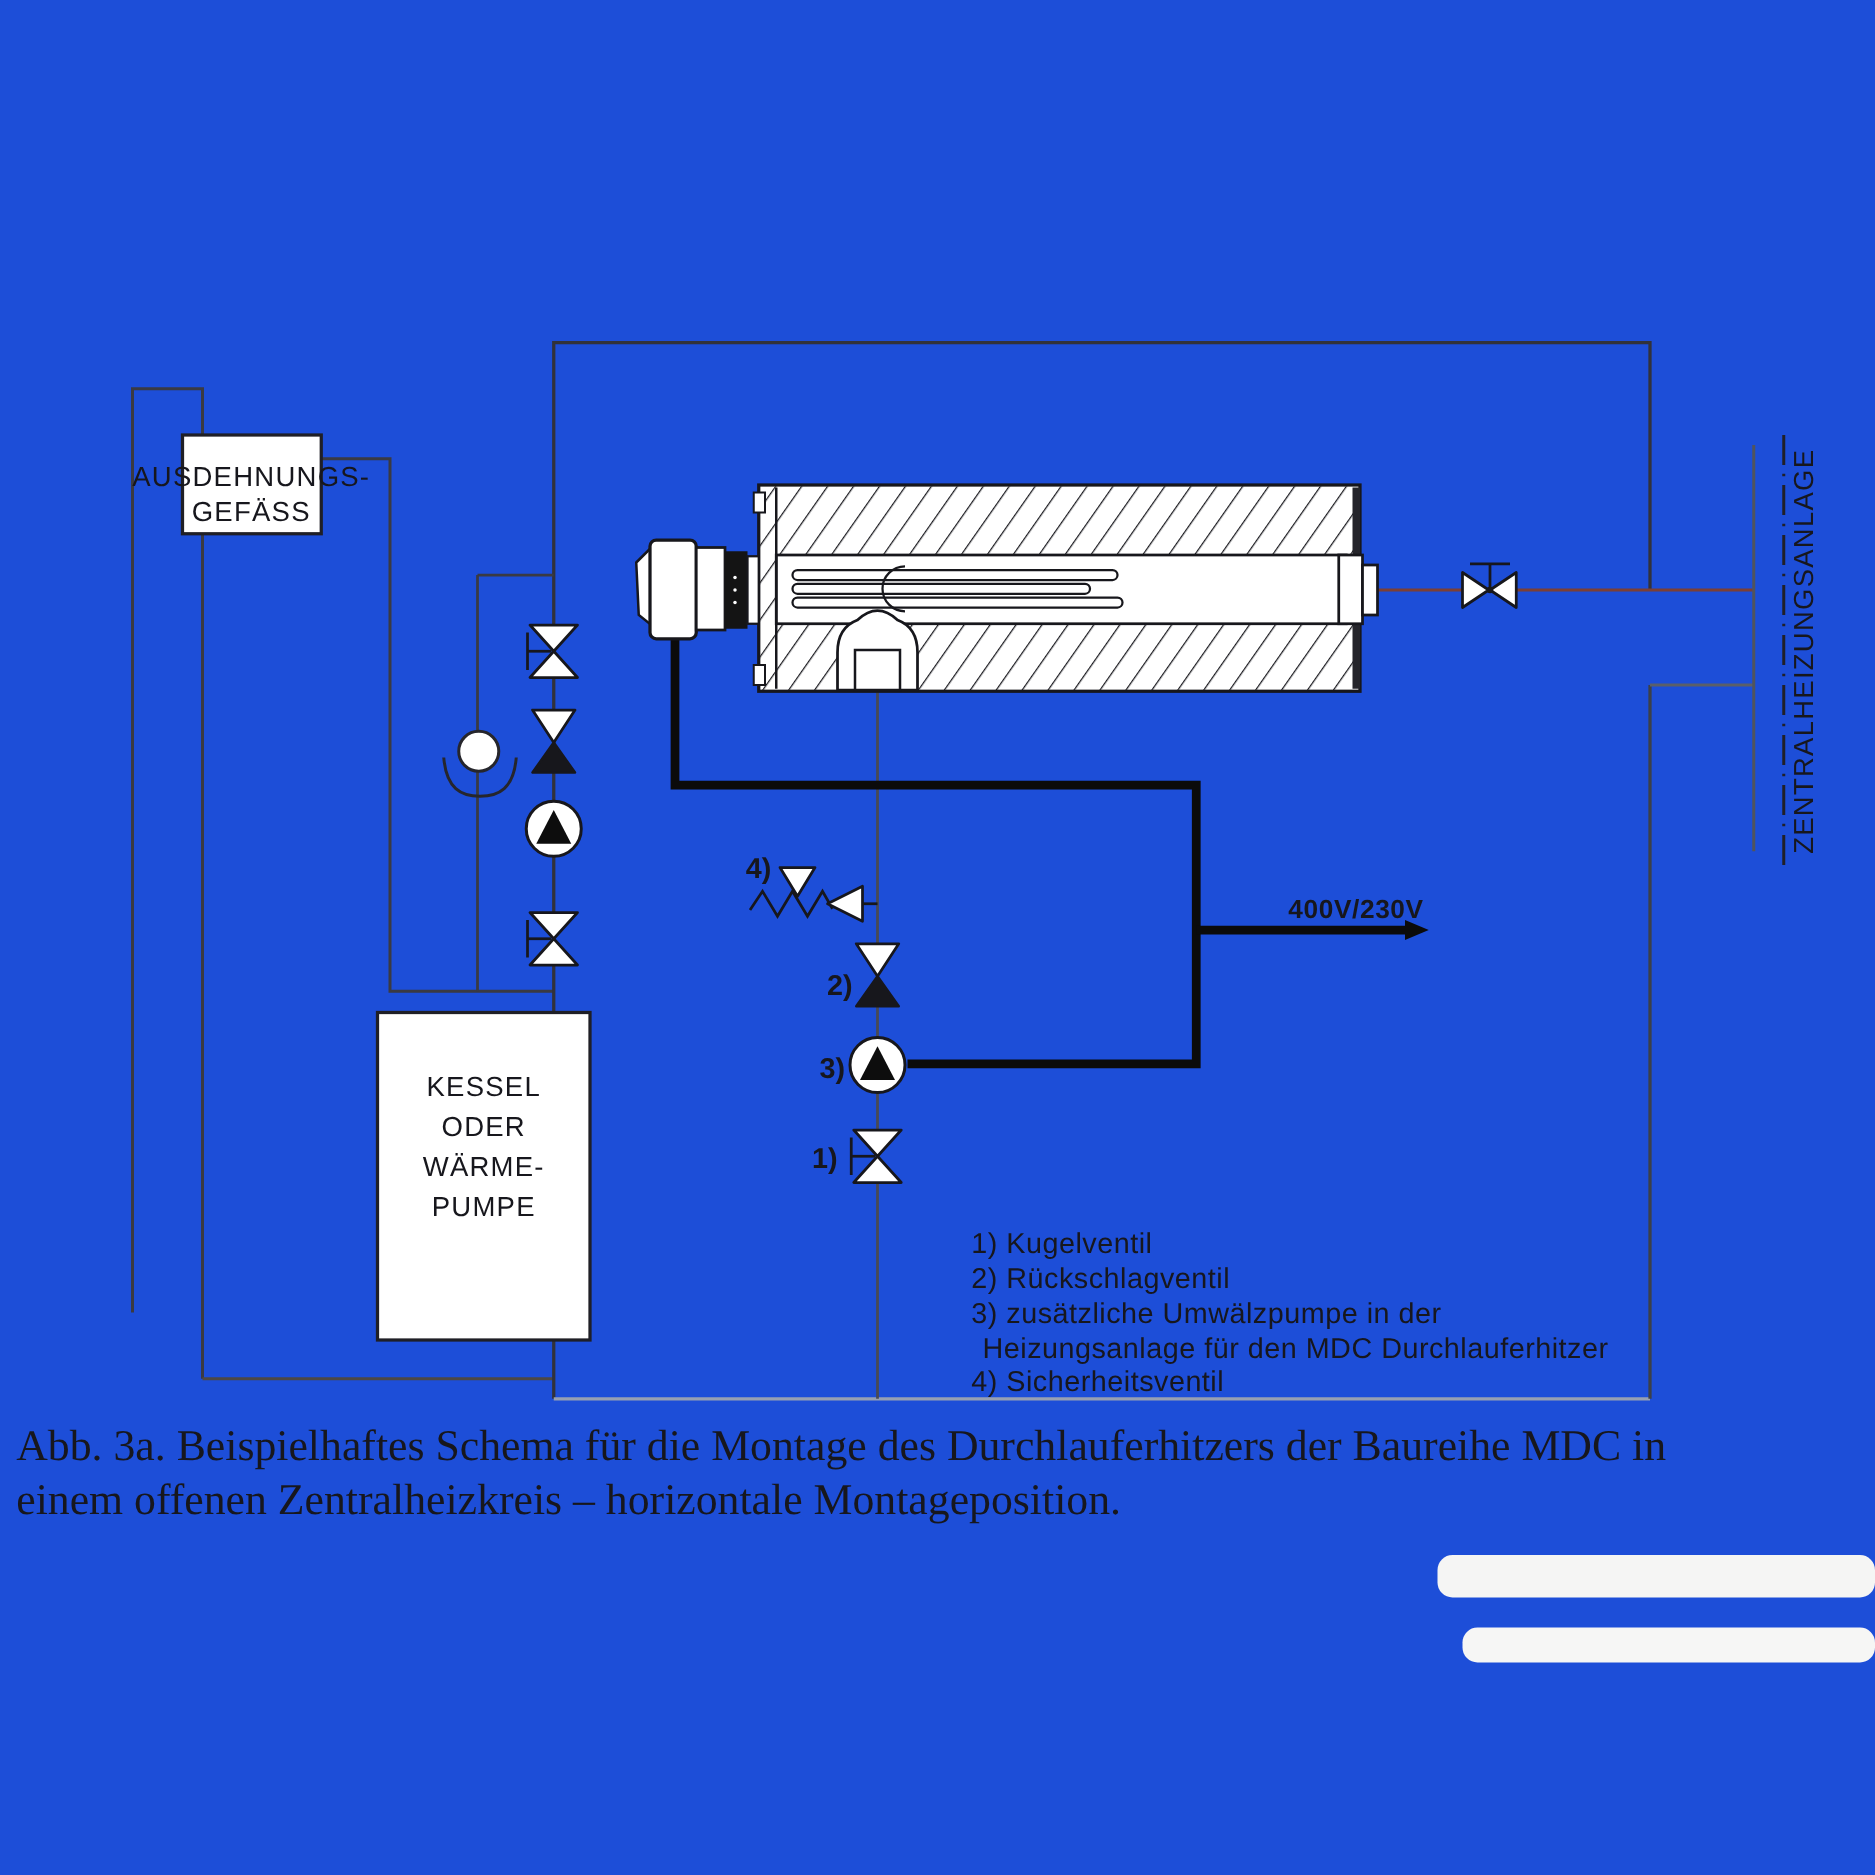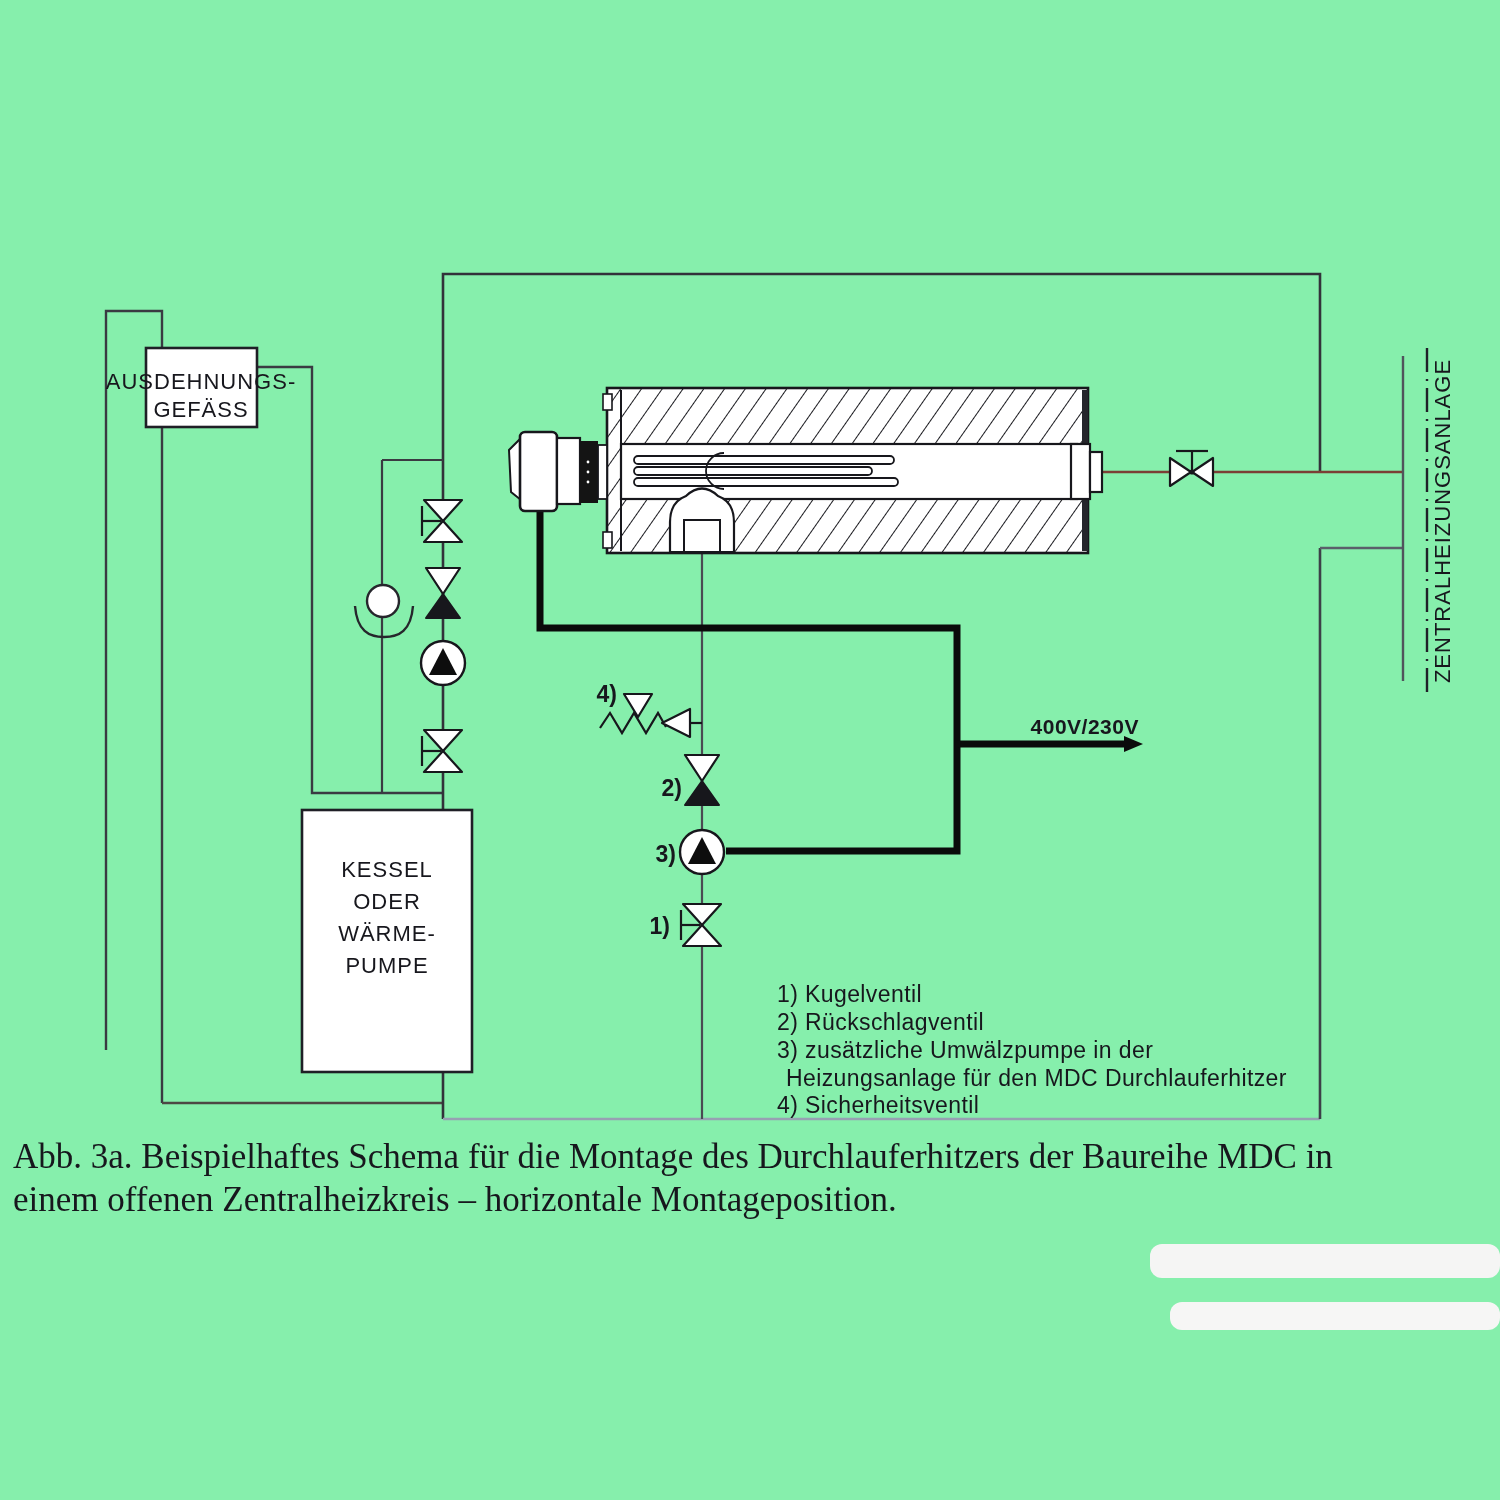--- a/index.html
+++ b/index.html
@@ -1,16 +1,16 @@
 <!DOCTYPE html>
 <html><head>
 <meta charset="utf-8">
 <style>
   html,body{margin:0;padding:0;background:#ffffff;}
-  .stage{width:1500px;height:1500px;position:relative;background:#86efac;overflow:hidden;}
+  .stage{width:1500px;height:1500px;position:relative;background:#1d4ed8;overflow:hidden;}
   svg{display:block;}
   text{fill:#17171d;}
   .gsans{font-family:"Liberation Sans",sans-serif;letter-spacing:1px;}
   .gsans2{font-family:"Liberation Sans",sans-serif;letter-spacing:.4px;}
   .lbl{font-family:"Liberation Sans",sans-serif;font-weight:700;}
   .serif{font-family:"Liberation Serif",serif;}
 </style>
 </head>
 <body>
 

